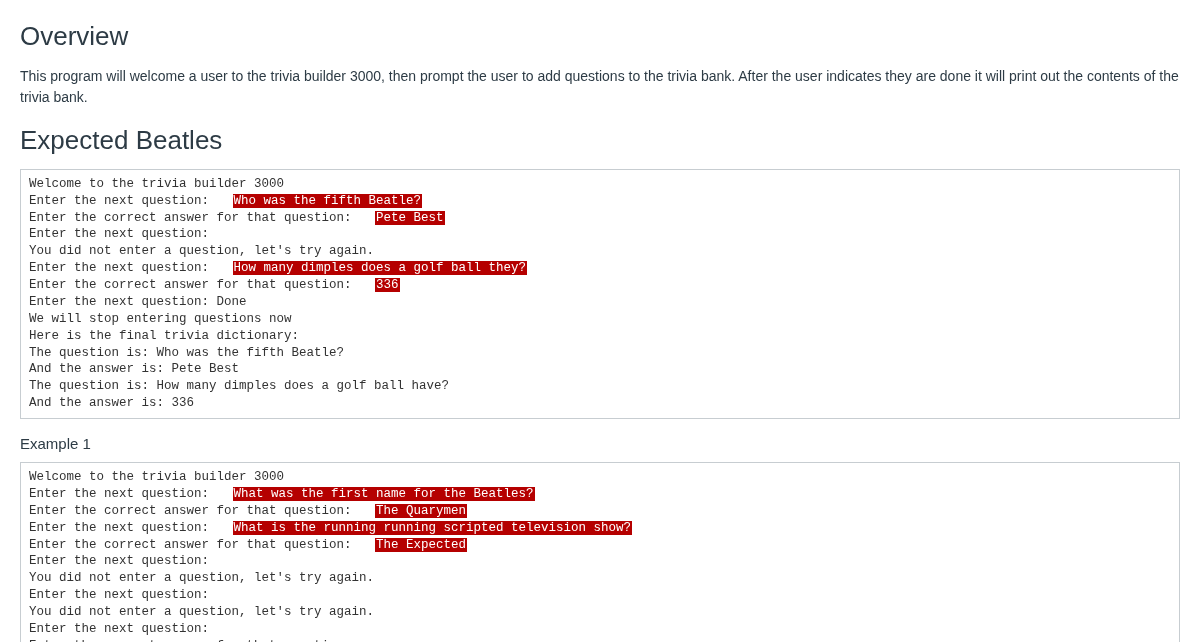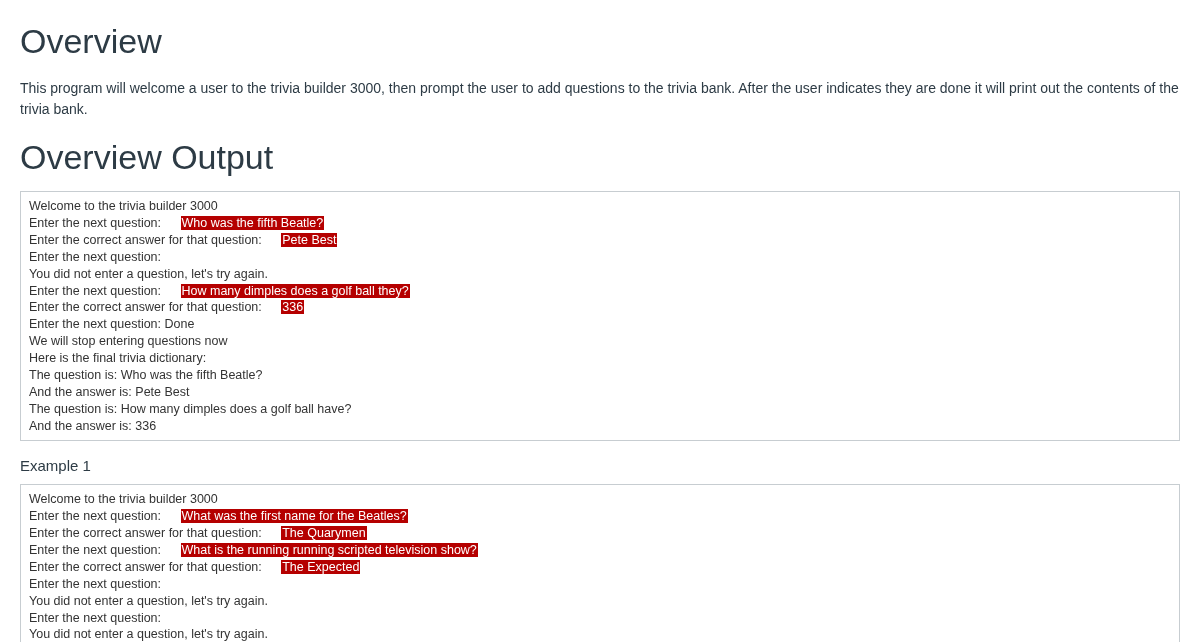--- a/index.html
+++ b/index.html
@@ -7,60 +7,60 @@
     margin: 0;
     padding: 10px 20px;
     color: #2d3b45;
     background: #fff;
     font-size: 14px;
     line-height: 1.4;
   }
   h2.section-heading {
     font-family: "Helvetica Neue", Arial, sans-serif;
     font-weight: 400;
-    font-size: 34px;
+    font-size: 26px;
     margin: 8px 0 10px 0;
     color: #2d3b45;
   }
   p.intro {
     margin: 12px 0 14px 0;
     font-size: 14px;
     line-height: 1.5;
   }
   .example-label {
     font-size: 15px;
     margin: 14px 0 8px 0;
     font-weight: 400;
   }
   pre.sample {
     border: 1px solid #c7cdd1;
     background: #fff;
     padding: 6px 8px;
     margin: 0 0 14px 0;
-    font-family: Liberation Sans, sans-serif;
+    font-family: Liberation Mono, monospace;
     font-size: 12.5px;
     line-height: 1.35;
     white-space: pre;
     overflow-x: auto;
     color: #333;
   }
   pre.sample .hl {
     background: #b50000;
     color: #fff;
     padding: 0 1px;
     margin-left: 16px;
   }
 </style>
 </head>
 <body>
 
 <h2 class="section-heading">Overview</h2>
 <p class="intro">This program will welcome a user to the trivia builder 3000, then prompt the user to add questions to the trivia bank.  After the user indicates they are done it will print out the contents of the trivia bank.</p>
 
-<h2 class="section-heading">Overview Output</h2>
+<h2 class="section-heading">Expected Beatles</h2>
 
 <div id="examples-container">
     <pre class="sample">Welcome to the trivia builder 3000
 Enter the next question: <span class="hl">Who was the fifth Beatle?</span>
 Enter the correct answer for that question: <span class="hl">Pete Best</span>
 Enter the next question: 
 You did not enter a question, let's try again.
 Enter the next question: <span class="hl">How many dimples does a golf ball they?</span>
 Enter the correct answer for that question: <span class="hl">336</span>
 Enter the next question: Done

